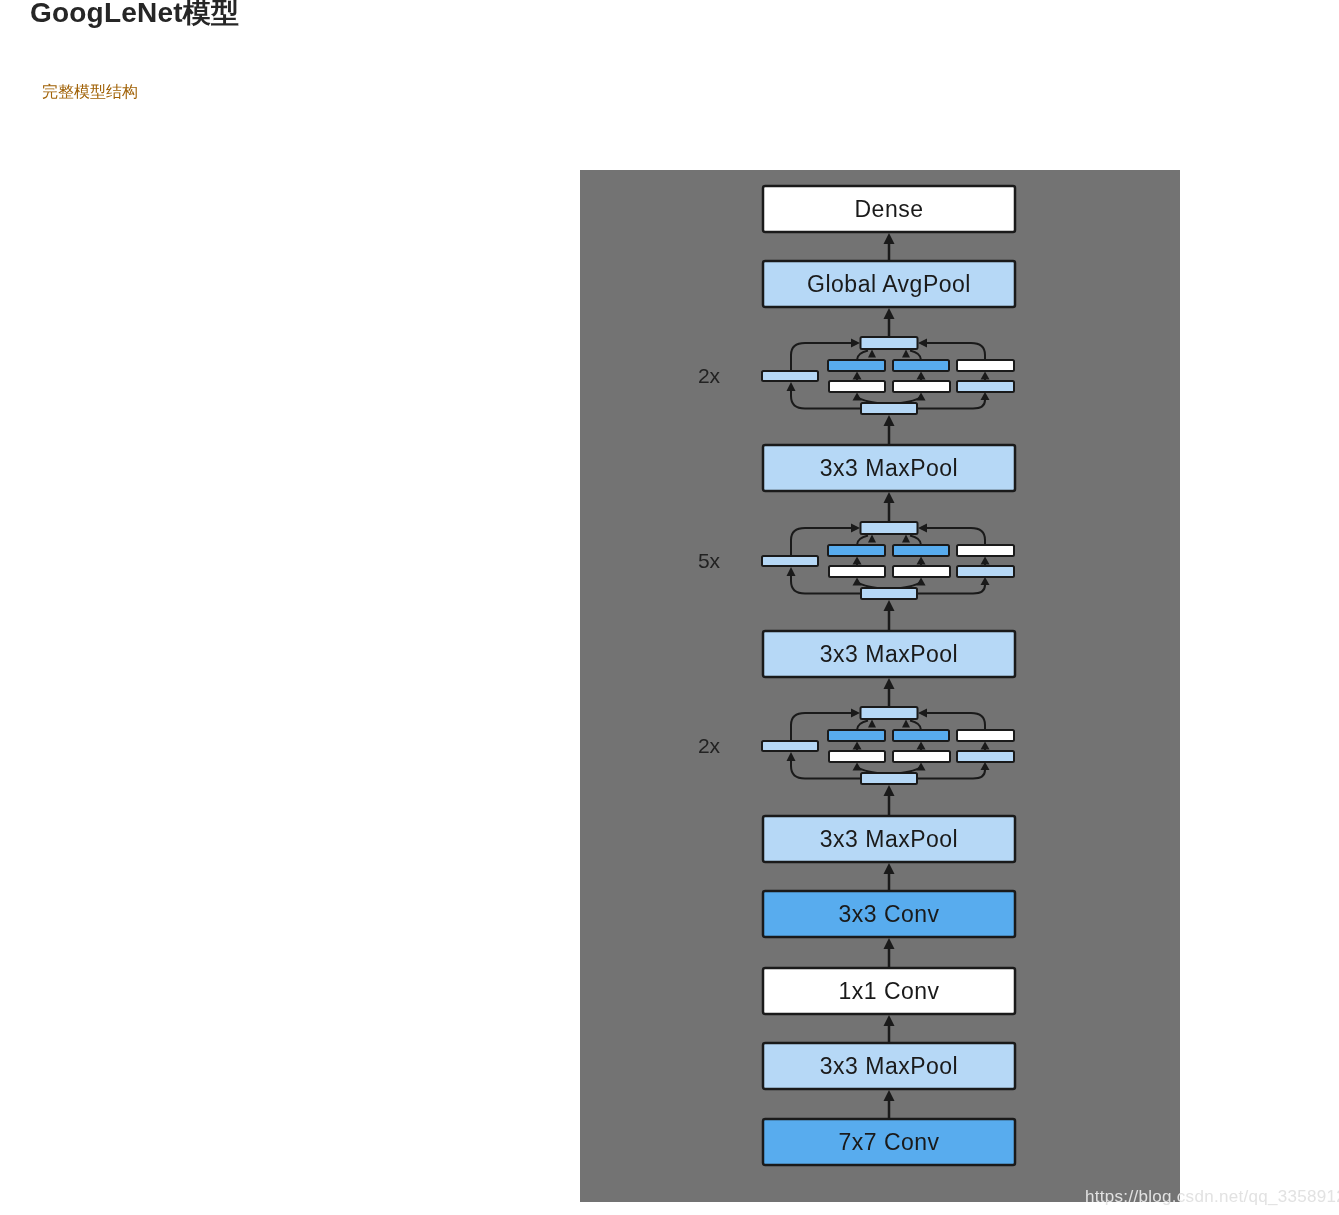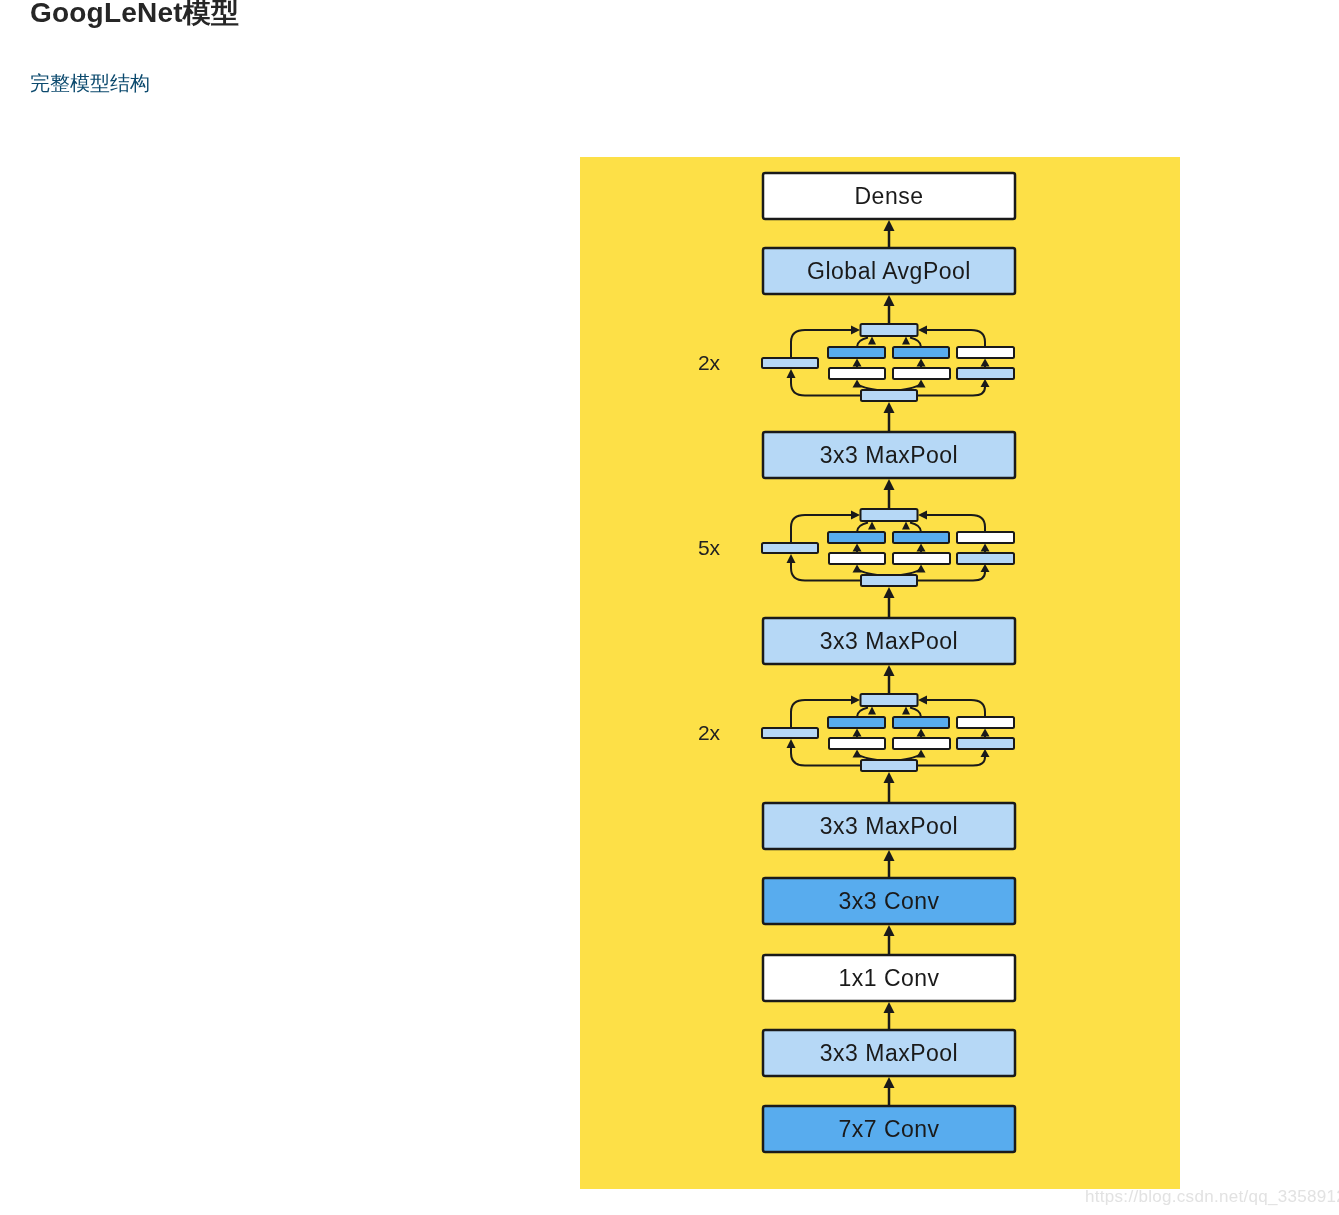--- a/index.html
+++ b/index.html
@@ -10,26 +10,26 @@
     position:relative;
     overflow:hidden;
   }
   .page-title{
     position:absolute;left:30px;top:-6px;
     font-size:28px;font-weight:bold;color:#262626;
     margin:0;letter-spacing:0.2px;
   }
   .page-subtitle{
     position:absolute;left:30px;top:70px;
-    font-size:20px;color:#0c4a6e;margin:0;
+    font-size:16px;color:#a16207;margin:12px;
   }
   .figure-panel{
-    position:absolute;left:580px;top:157px;
+    position:absolute;left:580px;top:170px;
     width:600px;height:1032px;
-    background:#fde047;
+    background:#737373;
   }
   .watermark{
     position:absolute;left:1085px;top:1187px;
     font-size:17px;color:#e2e2e2;
     letter-spacing:0.3px;
     white-space:nowrap;
   }
   svg text{font-family:"Liberation Sans", sans-serif;}
 </style>
 </head>

